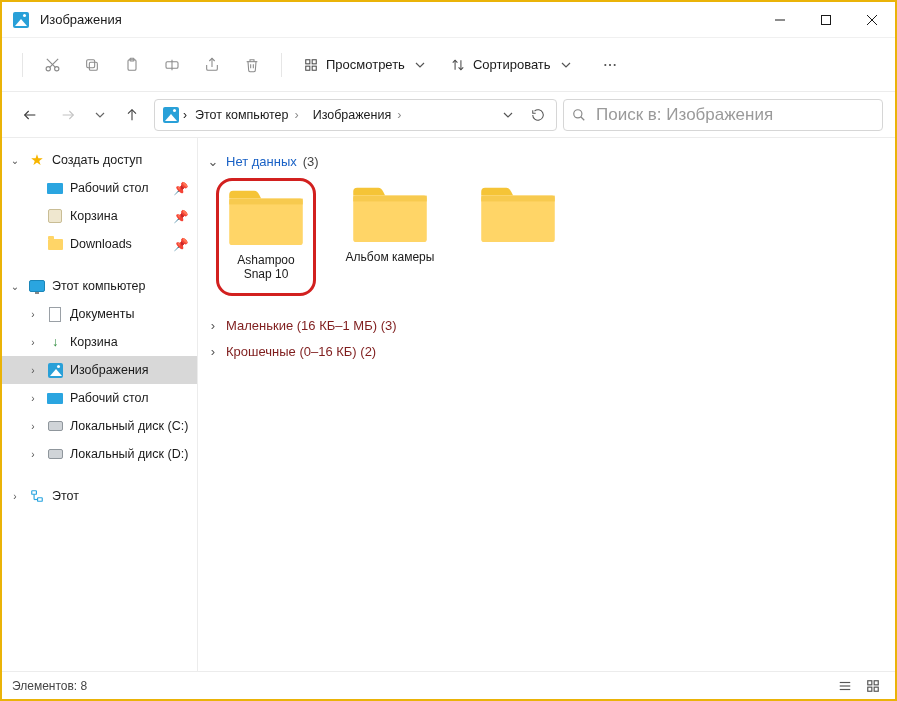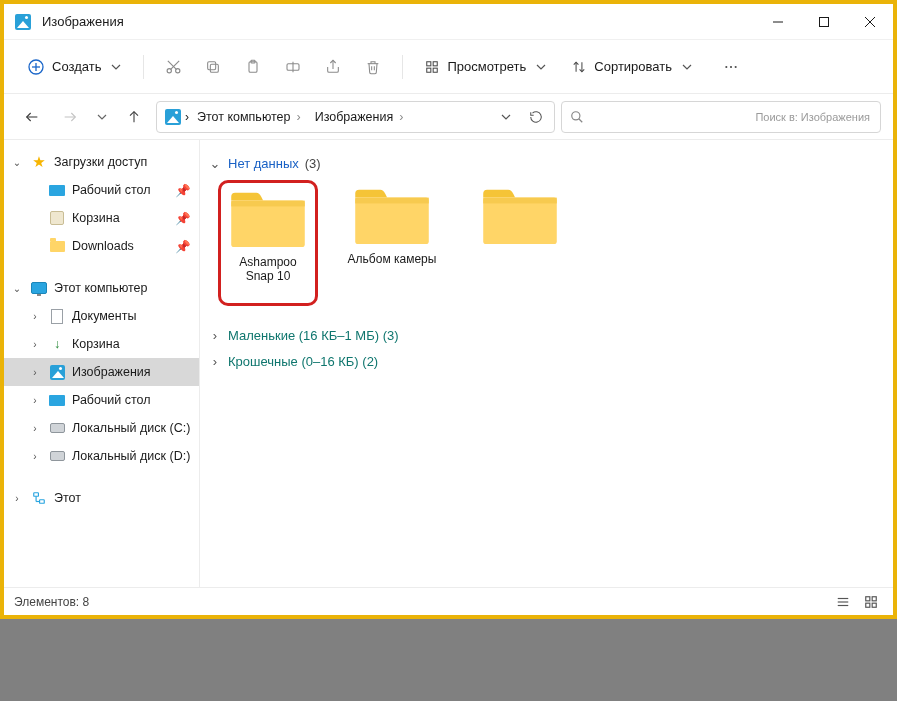--- a/index.html
+++ b/index.html
@@ -8,23 +8,23 @@
     font-family: "Segoe UI", Arial, sans-serif;
     font-size: 12px;
     color: #1a1a1a;
     background: #808080;
     display: flex;
     justify-content: center;
     align-items: flex-start;
   }
   .window {
     width: 897px;
-    height: 619px;
+    height: 701px;
     background: #ffffff;
-    border: 4px solid #eab308;
+    border: 2px solid #eab308;
     display: flex;
     flex-direction: column;
     position: relative;
   }
   
   .titlebar {
     height: 36px;
     display: flex;
     align-items: center;
     padding: 0 0 0 10px;
@@ -103,23 +103,22 @@
   .crumb .sep { color:#888; padding:0 2px;}
   .addr-right { margin-left:auto; display:flex; align-items:center; gap:2px; color:#555;}
   .addr-ico { width:28px; height:28px; display:flex;align-items:center;justify-content:center;}
   .searchbox {
     width: 320px; height:32px;
     border:1px solid #d6d6d6; border-radius:4px;
     display:flex; align-items:center; padding:0 8px; gap:8px;
     color:#888;
   }
   .searchbox input{
-    border:none; outline:none; flex:1; font-size:11px; color:#1a1a1a;
+    border:none; outline:none; flex:1; font-size:17px; color:#1a1a1a;
     background:transparent;
-    text-align:right;
   }
   .searchbox input::placeholder{color:#9a9a9a;}
 
   
   .body {
     flex:1; display:flex; min-height:0;
   }
   .sidebar {
     width: 196px;
     border-right: 1px solid #ececec;
@@ -144,42 +143,42 @@
     flex:1; padding: 10px 4px; overflow:auto;
   }
   .group-header {
     display:flex; align-items:center; gap:6px;
     height:26px; padding-left:4px;
     font-size:13px;
   }
   .group-header .chev{ color:#555; width:14px; text-align:center;}
   .group-header.expanded .gh-text{ color:#1961c5;}
   .group-header.collapsed{ color:#1961c5;}
-  .group-header .gh-text{ color:#0f766e;}
+  .group-header .gh-text{ color:#7f1d1d;}
   .group-header .gh-count{ color:#444;}
   .items {
     display:flex; flex-wrap:wrap; gap:24px 28px;
     padding: 10px 6px 20px 18px;
   }
   .folder-item{
     width:100px;
     display:flex; flex-direction:column; align-items:center;
     gap:6px;
   }
   .folder-item .fldr{
     width:78px; height:60px; position:relative;
   }
   .folder-item .lbl{
     text-align:center; font-size:12px; line-height:14px;
     color:#1a1a1a;
     word-break:break-word;
   }
   .highlight{
-    border:3px solid #d2201f; border-radius:10px;
-    padding:6px 4px 20px 4px; margin:-6px -4px -4px -4px;
+    border:3px solid #d2201f; border-radius:16px;
+    padding:6px 4px 12px 4px; margin:-6px -4px -4px -4px;
   }
 
   
   .statusbar{
     height:28px; border-top:1px solid #ececec;
     display:flex; align-items:center; padding:0 10px;
     font-size:12px; color:#444;
   }
   .statusbar .right{ margin-left:auto; display:flex; gap:4px;}
   .view-toggle{ width:24px;height:20px;display:flex;align-items:center;justify-content:center;color:#555;}
@@ -235,31 +234,20 @@
       <div class="win-btn">
         <svg viewBox="0 0 10 10">
             <line x1="0" y1="0" x2="10" y2="10" stroke="currentColor" stroke-width="1"></line>
             <line x1="10" y1="0" x2="0" y2="10" stroke="currentColor" stroke-width="1"></line>
           </svg>
       </div>
     </div>
   </div>
 
   <div class="toolbar">
-    <div class="tb-btn labeled">
-      <svg width="16" height="16" viewBox="0 0 16 16">
-          <circle cx="8" cy="8" r="7" fill="none" stroke="#1a66c9" stroke-width="1.3"></circle>
-          <line x1="8" y1="4" x2="8" y2="12" stroke="#1a66c9" stroke-width="1.3"></line>
-          <line x1="4" y1="8" x2="12" y2="8" stroke="#1a66c9" stroke-width="1.3"></line>
-        </svg>
-      <span>Создать</span>
-      <svg class="tb-chevron" width="10" height="10" viewBox="0 0 10 10">
-          <path d="M1 3 L5 7 L9 3" fill="none" stroke="#555" stroke-width="1.2"></path>
-        </svg>
-    </div>
     <div class="tb-sep"></div>
 
     <div class="tb-btn tb-icon" title="cut">
       <svg width="17" height="17" viewBox="0 0 24 24" fill="none" stroke="#8a8a8a" stroke-width="1.6">
           <circle cx="6" cy="18" r="3"></circle>
           <circle cx="18" cy="18" r="3"></circle>
           <line x1="8" y1="16" x2="20" y2="4"></line>
           <line x1="16" y1="16" x2="4" y2="4"></line>
         </svg>
     </div>
@@ -396,21 +384,21 @@
       <input placeholder="Поиск в: Изображения" style="">
     </div>
   </div>
 
   <div class="body">
 
     <div class="sidebar">
       <div class="tree-item">
         <span class="exp">⌄</span>
         <span class="ico star">★</span>
-        <span>Загрузки доступ</span>
+        <span>Создать доступ</span>
       </div>
       <div class="tree-item indent1">
         <span class="exp"></span>
         <span class="ico">
             <span class="desktop-ico"></span>
           </span>
         <span>Рабочий стол</span>
         <span class="pin">📌</span>
       </div>
       <div class="tree-item indent1">

